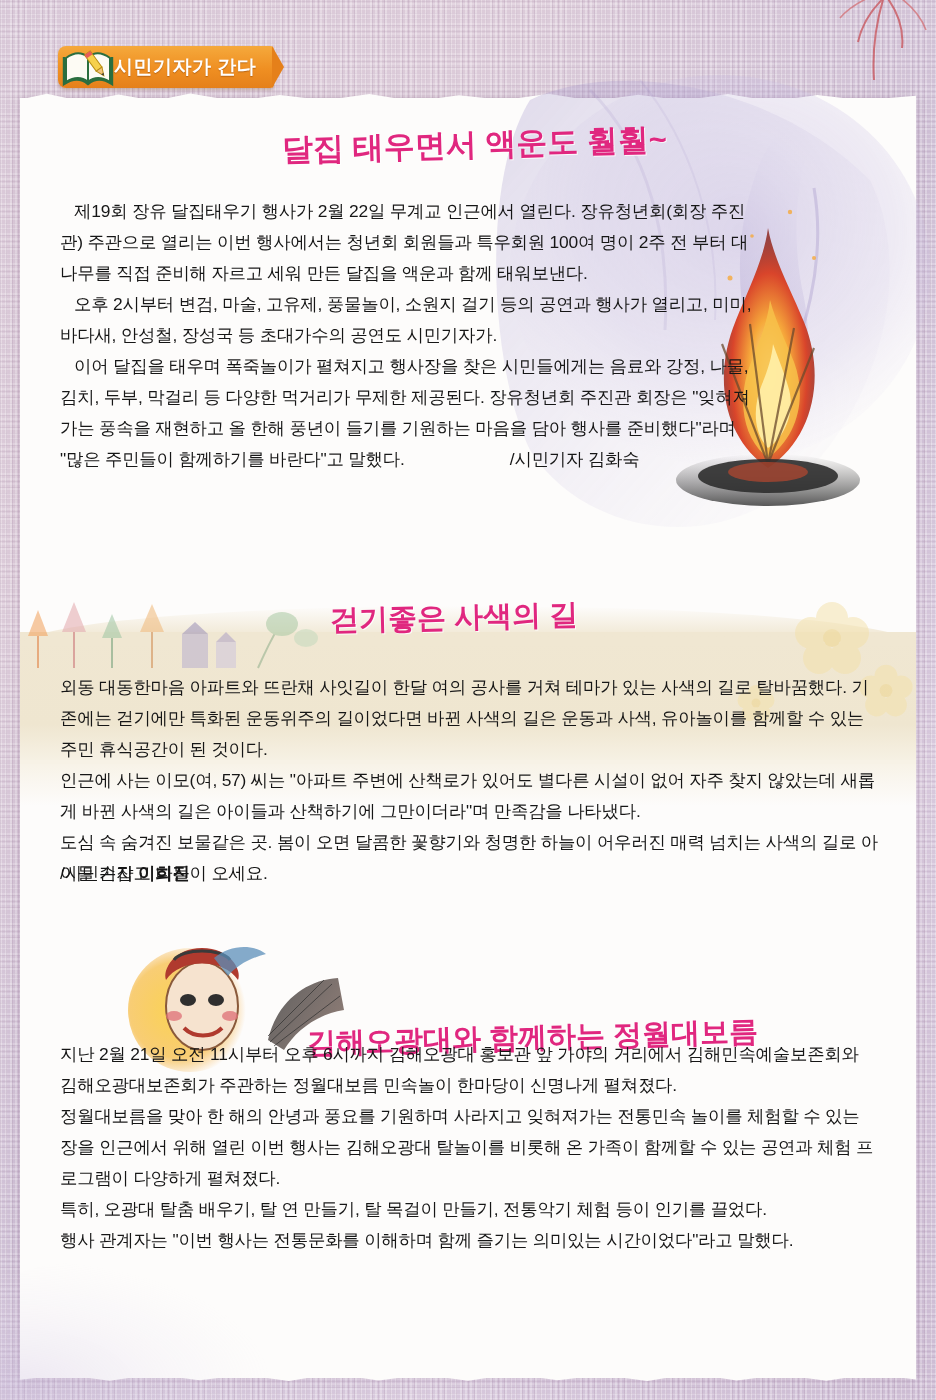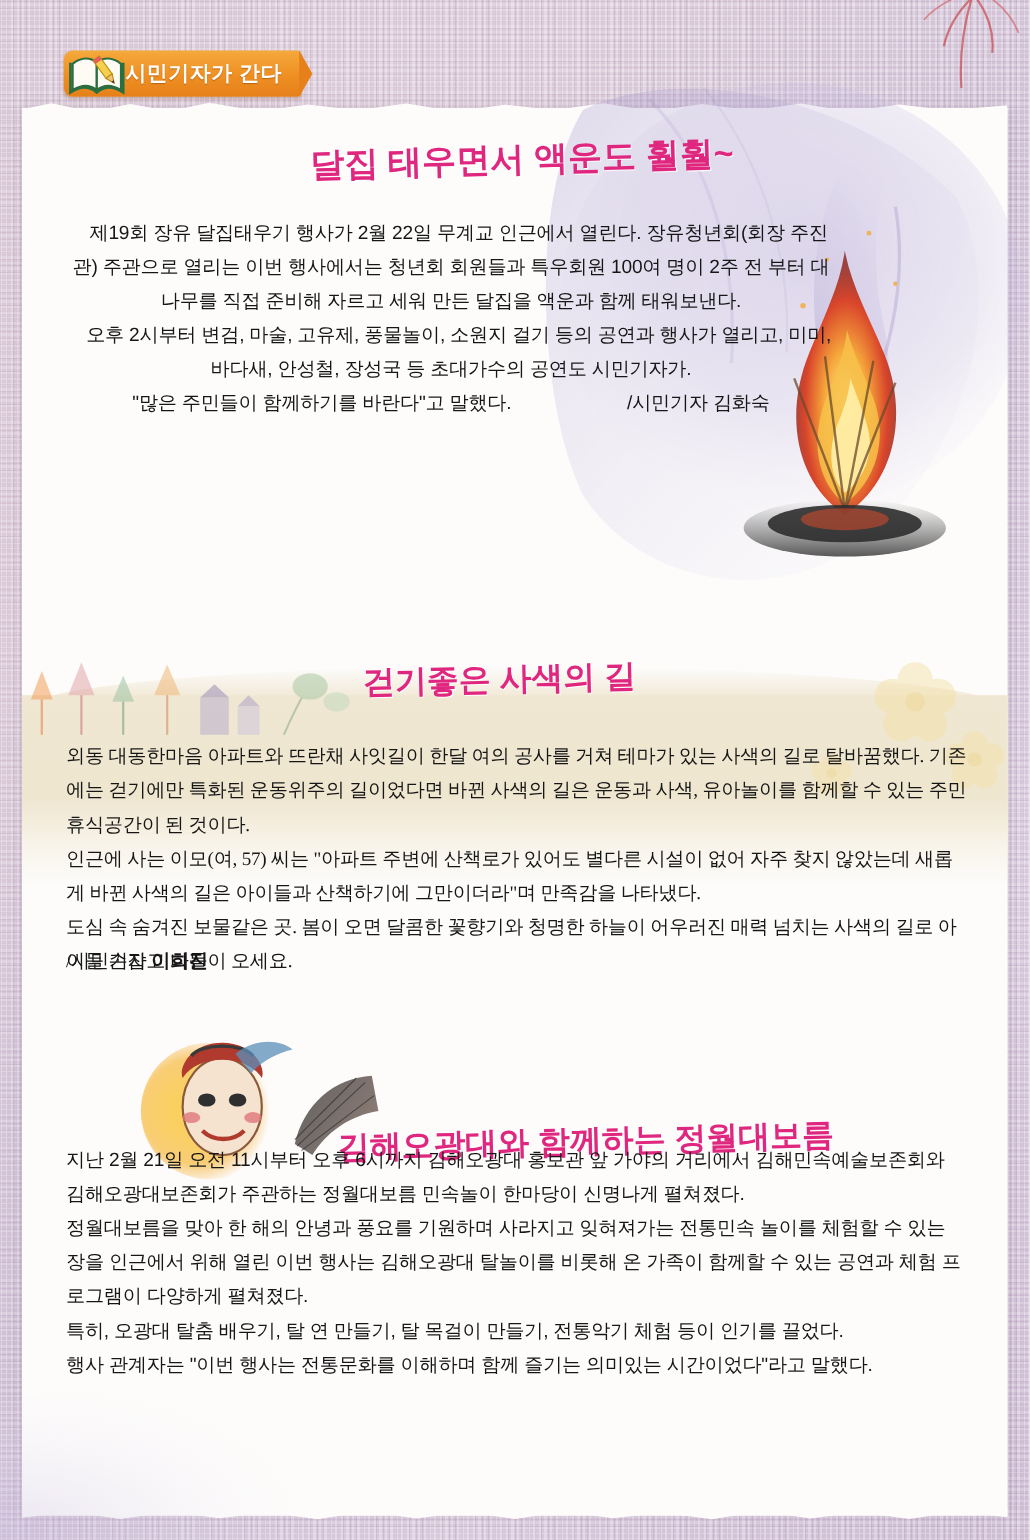--- a/index.html
+++ b/index.html
@@ -143,22 +143,22 @@
     position: absolute;
     z-index: 5;
     color: #161616;
     font-size: 17.4px;
     line-height: 31px;
     letter-spacing: -0.2px;
   }
   .body-text p { margin: 0; }
   .indent { text-indent: 14px; }
 
-  .sec1-text { left: 60px; top: 196px; width: 700px; text-align: center; }
-  .sec2-text { left: 60px; top: 672px; width: 820px; font-family: Liberation Serif, serif; }
+  .sec1-text { left: 60px; top: 196px; width: 700px; }
+  .sec2-text { left: 60px; top: 672px; width: 820px; }
   .sec3-text { left: 60px; top: 1039px; width: 820px; }
 
   .byline {
     text-align: left;
     display: block;
   }
   .byline .name { font-weight: bold; }
 
   
   .band {
@@ -348,20 +348,21 @@
       <circle cx="112" cy="170" r="2.5"></circle>
       <circle cx="196" cy="150" r="2"></circle>
       <circle cx="172" cy="104" r="2.2"></circle>
       <circle cx="134" cy="128" r="1.8"></circle>
     </g>
   </svg>
 
   <div class="body-text sec1-text">
     <p class="indent">  제19회 장유 달집태우기 행사가 2월 22일 무계교 인근에서 열린다. 장유청년회(회장 주진관) 주관으로 열리는 이번 행사에서는 청년회 회원들과 특우회원 100여 명이 2주 전 부터 대나무를 직접 준비해 자르고 세워 만든 달집을 액운과 함께 태워보낸다.</p>
     <p class="indent">  오후 2시부터 변검, 마술, 고유제, 풍물놀이, 소원지 걸기 등의 공연과 행사가 열리고, 미미, 바다새, 안성철, 장성국 등 초대가수의 공연도 시민기자가.</p>
+    <p class="indent"> 이어 달집을 태우며 폭죽놀이가 펼쳐지고 행사장을 찾은 시민들에게는 음료와 강정, 나물, 김치, 두부, 막걸리 등 다양한 먹거리가 무제한 제공된다.  장유청년회 주진관 회장은 "잊혀져가는 풍속을 재현하고 올 한해 풍년이 들기를 기원하는 마음을 담아 행사를 준비했다"라며</p>
     <p>
       <span>"많은 주민들이 함께하기를 바란다"고 말했다.</span>
       <span style="display:inline-block; width:96px;"></span>
       <span>/시민기자 </span><span class="name">김화숙</span>
     </p>
   </div>
 
   <div class="band"></div>
   <div class="band-fade"></div>
 

